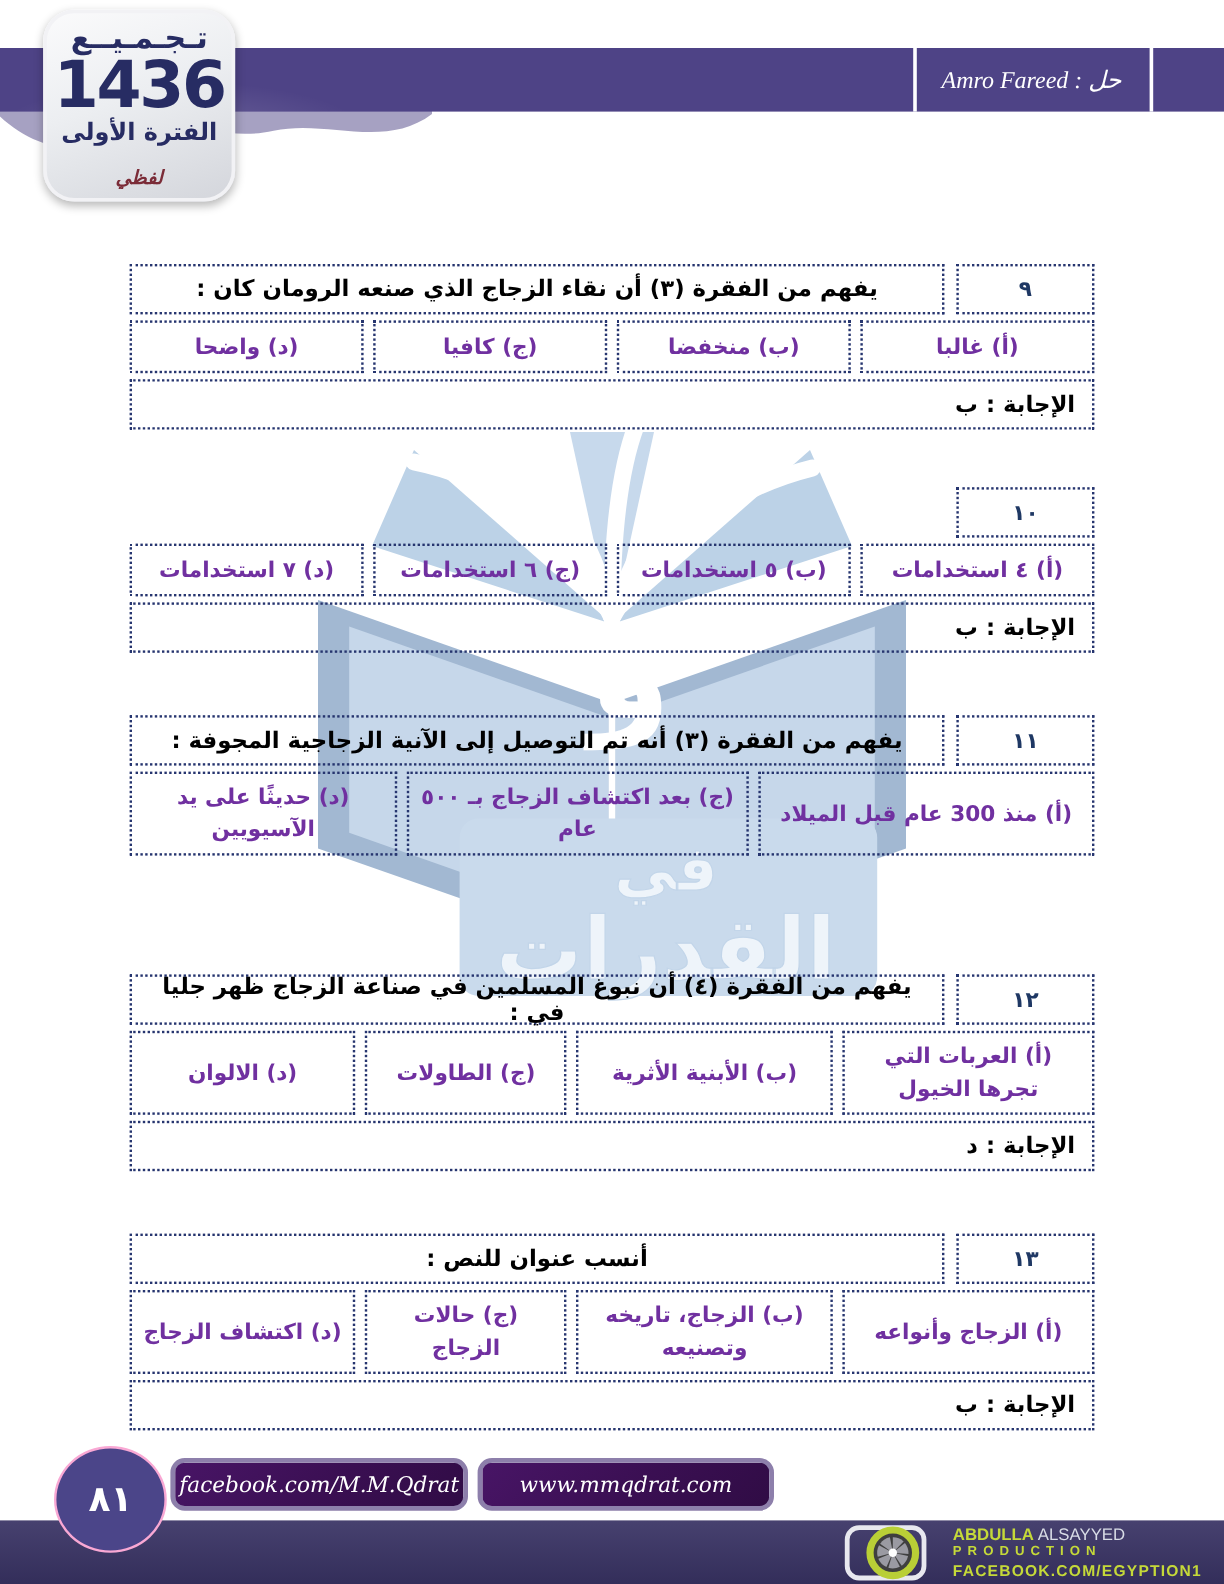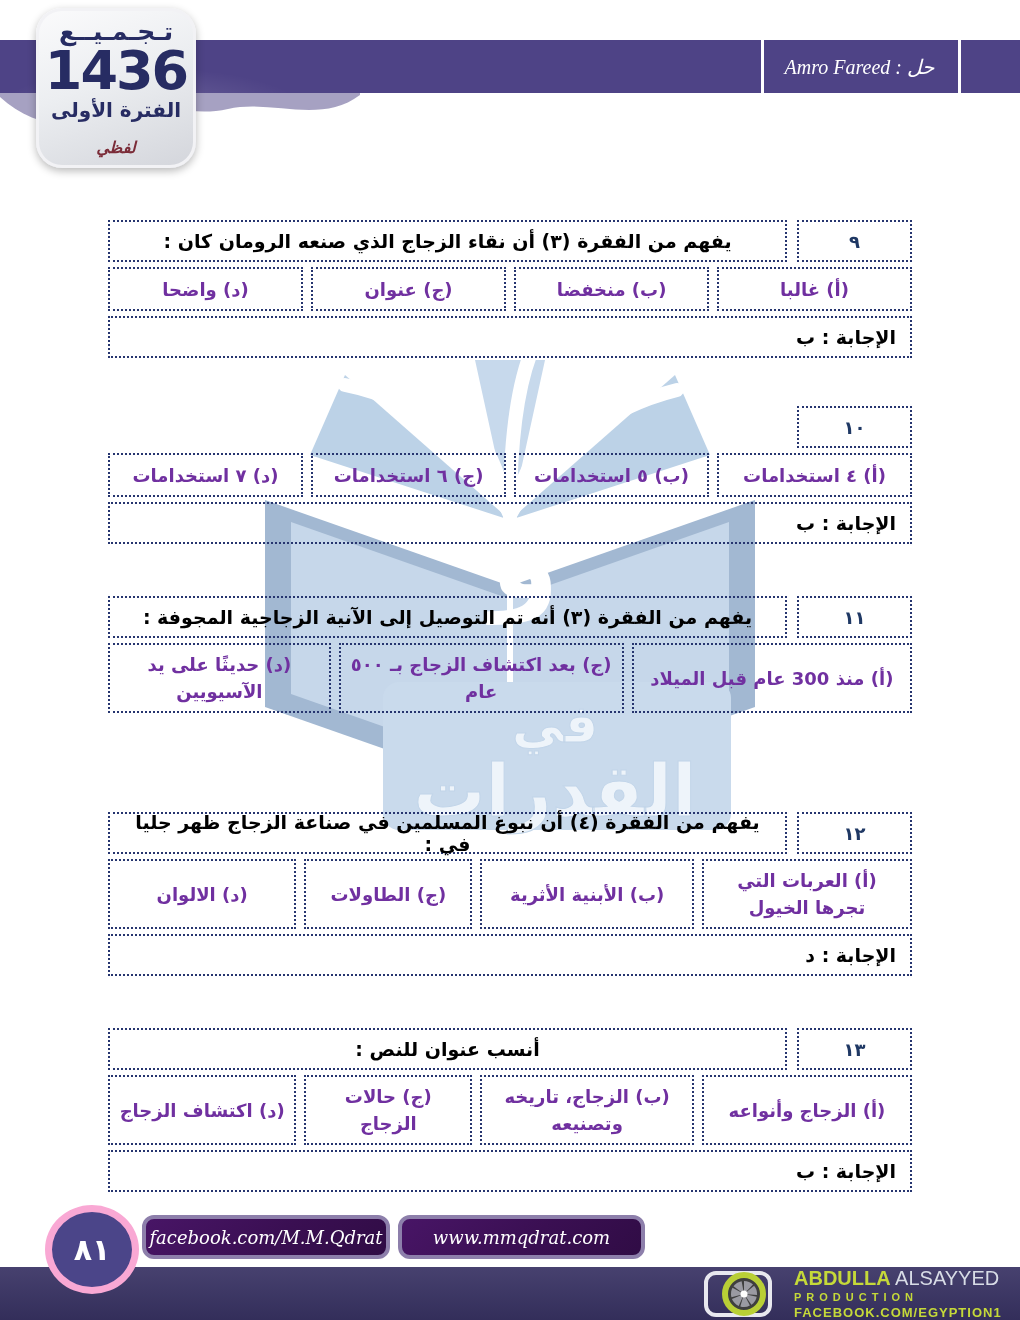--- a/index.html
+++ b/index.html
@@ -37,32 +37,32 @@
   .qopts.tall{height:70px}
   .opt{display:flex;align-items:center;justify-content:center;text-align:center;color:#7030a0;font-weight:bold;font-size:18px;line-height:1.5;padding:2px 8px}
   .opts-even .opt{flex:1}
   .opts-ab .opt:nth-child(1){flex:1.13}
   .opts-ab .opt:nth-child(2){flex:1.15}
   .opts-ab .opt:nth-child(3){flex:.88}
   .opts-ab .opt:nth-child(4){flex:1.0}
   .qans{margin-top:5px;height:42px;display:flex;align-items:center;font-weight:bold;font-size:19px;color:#000;padding:0 14px}
 
   
-  .pagenum{position:absolute;left:45px;top:1205px;width:94px;height:89px;border-radius:50%;background:#4b4589;border:7px solid #f9a8d4;
+  .pagenum{position:absolute;left:45px;top:1205px;width:94px;height:89px;border-radius:50%;background:#4b4589;border:2px solid #f9a8d4;
     z-index:4;display:flex;align-items:center;justify-content:center;color:#fff;font-size:30px;font-weight:bold}
   .linkbtn{position:absolute;top:1215px;height:44px;border-radius:12px;border:4px solid #8d7fab;color:#fff;
     background:linear-gradient(135deg,#481566 0%,#3a0f52 55%,#300c45 100%);
     display:flex;align-items:center;justify-content:center;font-family:"DejaVu Serif",serif;font-style:italic;font-size:18px;
     z-index:3;direction:ltr;white-space:nowrap;cursor:pointer}
   .btn-fb{left:142px;width:248px}
   .btn-www{left:398px;width:247px}
   .bottombar{position:absolute;top:1267px;left:0;width:1020px;height:53px;background:linear-gradient(#47416f,#332e5a);z-index:2}
   .production{position:absolute;left:702px;top:1267px;height:53px;display:flex;align-items:center;gap:8px;z-index:3;direction:ltr}
   .prod-text{display:flex;flex-direction:column;justify-content:center;line-height:1.25;font-family:"Liberation Sans",sans-serif}
-  .prod-line1{font-size:20px;font-weight:bold}
+  .prod-line1{font-size:14px;font-weight:bold}
   .prod-line1 .green{color:#c5d939}
   .prod-line1 .gray{color:#d8dce6;font-weight:normal}
   .prod-line2{font-size:11px;color:#c5d939;letter-spacing:5px;font-weight:bold}
   .prod-line3{font-size:13px;color:#c5d939;font-weight:bold;letter-spacing:1px}
 </style>
 </head>
 <body>
 
 <div class="topbar"></div>
 <div class="topbar-glow"></div>
@@ -108,21 +108,21 @@
 </svg>
 
 <section class="qblock" style="top:220px">
   <div class="qhead">
     <div class="cell qnum">٩</div>
     <div class="cell qtext">يفهم من الفقرة (٣) أن نقاء الزجاج الذي صنعه الرومان كان :</div>
   </div>
   <div class="qopts opts-even">
     <div class="cell opt">(أ) غالبا</div>
     <div class="cell opt">(ب) منخفضا</div>
-    <div class="cell opt">(ج) عنوان</div>
+    <div class="cell opt">(ج) كافيا</div>
     <div class="cell opt">(د) واضحا</div>
   </div>
   <div class="cell qans">الإجابة : ب</div>
 </section>
 
 <section class="qblock" style="top:406px">
   <div class="qhead">
     <div class="cell qnum">١٠</div>
   </div>
   <div class="qopts opts-even">

